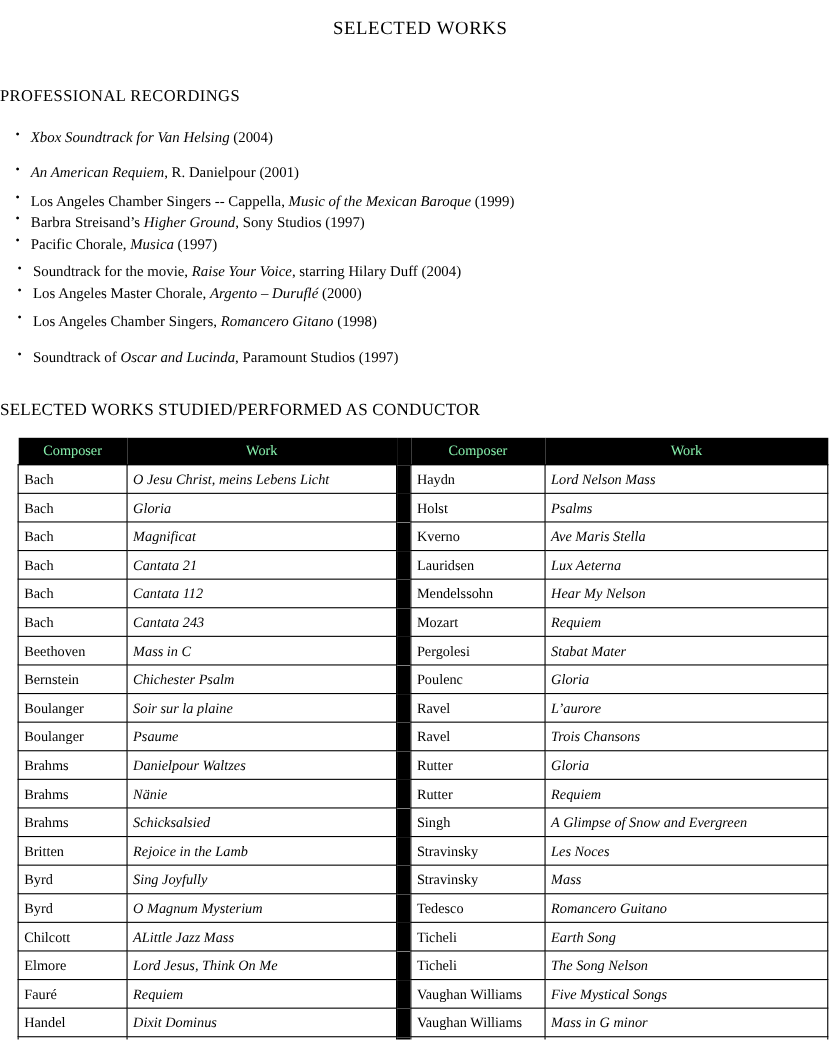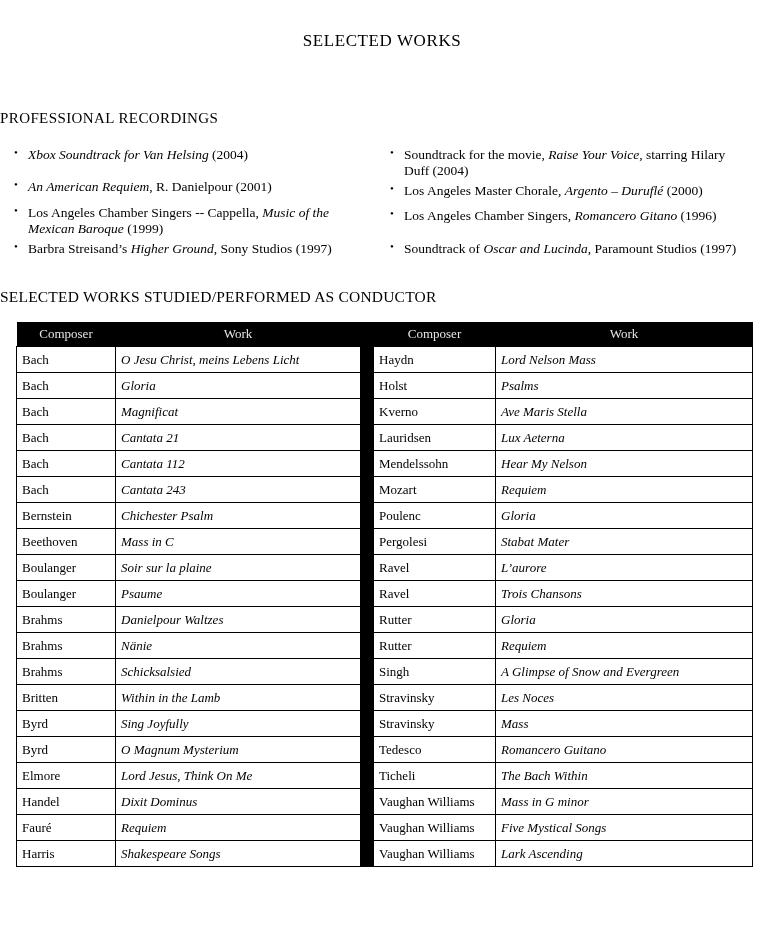--- a/index.html
+++ b/index.html
@@ -16,21 +16,21 @@
     position: relative;
     overflow: hidden;
   }
 
   
   .doc-title {
     text-align: center;
     font-size: 17px;
     letter-spacing: 0.6px;
     font-weight: 400;
-    margin: 15px;
+    margin: 0;
     padding-top: 16px;
   }
   .section-title {
     text-align: left;
     font-size: 15px;
     letter-spacing: 0.4px;
     font-weight: 400;
     margin: 0;
     padding-top: 44px;
   }
@@ -41,20 +41,21 @@
     font-weight: 400;
     margin: 0;
     padding-top: 22px;
   }
 
   
   .recordings {
     display: flex;
     align-items: flex-start;
     padding: 20px 8px 0 8px;
+    flex-direction: column;
   }
   .rec-col {
     flex: 0 0 50%;
     padding-right: 6px;
   }
   .rec-col.right { padding-left: 2px; }
 
   ul.rec-list {
     list-style: none;
     margin: 0;
@@ -89,21 +90,21 @@
     font-size: 13px;
   }
   table.works col.c-comp-l { width: 99px; }
   table.works col.c-work-l { width: 245px; }
   table.works col.c-gap    { width: 13px; }
   table.works col.c-comp-r { width: 122px; }
   table.works col.c-work-r { width: 257px; }
 
   table.works th {
     background: #000000;
-    color: #e5e5e5;
+    color: #86efac;
     font-weight: 400;
     font-size: 13px;
     text-align: center;
     padding: 4px 0 4px 0;
     border: none;
   }
   table.works th.gapcell {
     background: #000000;
     padding: 0;
   }
@@ -131,27 +132,28 @@
 
 <h2 class="section-title">PROFESSIONAL RECORDINGS</h2>
 
 <div class="recordings">
   <div class="rec-col left">
     <ul class="rec-list">
         <li class="loose"><span class="it">Xbox Soundtrack for Van Helsing</span><span> (2004)</span></li>
         <li><span class="it">An American Requiem</span><span>, R. Danielpour (2001)</span></li>
         <li class="tight"><span>Los Angeles Chamber Singers -- Cappella, </span><span class="it">Music of the Mexican Baroque</span><span> (1999)</span></li>
         <li class="tight"><span>Barbra Streisand’s </span><span class="it">Higher Ground</span><span>, Sony Studios (1997)</span></li>
+        <li><span>Pacific Chorale, </span><span class="it">Musica</span><span> (1997)</span></li>
       </ul>
   </div>
   <div class="rec-col right">
     <ul class="rec-list">
         <li class="tight"><span>Soundtrack for the movie, </span><span class="it">Raise Your Voice</span><span>, starring Hilary Duff (2004)</span></li>
         <li><span>Los Angeles Master Chorale, </span><span class="it">Argento – Duruflé</span><span> (2000)</span></li>
-        <li class="loose"><span>Los Angeles Chamber Singers, </span><span class="it">Romancero Gitano</span><span> (1996)</span></li>
+        <li class="loose"><span>Los Angeles Chamber Singers, </span><span class="it">Romancero Gitano</span><span> (1998)</span></li>
         <li><span>Soundtrack of </span><span class="it">Oscar and Lucinda</span><span>, Paramount Studios (1997)</span></li>
       </ul>
   </div>
 </div>
 
 <h2 class="section-title-2">SELECTED WORKS STUDIED/PERFORMED AS CONDUCTOR</h2>
 
 <div class="table-wrap">
   <table class="works">
     <colgroup>
@@ -207,34 +209,34 @@
           <td class="work">Hear My Nelson</td>
         </tr>
         <tr>
           <td class="comp">Bach</td>
           <td class="work">Cantata 243</td>
           <td class="gapcell"></td>
           <td class="comp">Mozart</td>
           <td class="work">Requiem</td>
         </tr>
         <tr>
+          <td class="comp">Beethoven</td>
+          <td class="work">Mass in C</td>
+          <td class="gapcell"></td>
+          <td class="comp">Pergolesi</td>
+          <td class="work">Stabat Mater</td>
+        </tr>
+        <tr>
           <td class="comp">Bernstein</td>
           <td class="work">Chichester Psalm</td>
           <td class="gapcell"></td>
           <td class="comp">Poulenc</td>
           <td class="work">Gloria</td>
         </tr>
         <tr>
-          <td class="comp">Beethoven</td>
-          <td class="work">Mass in C</td>
-          <td class="gapcell"></td>
-          <td class="comp">Pergolesi</td>
-          <td class="work">Stabat Mater</td>
-        </tr>
-        <tr>
           <td class="comp">Boulanger</td>
           <td class="work">Soir sur la plaine</td>
           <td class="gapcell"></td>
           <td class="comp">Ravel</td>
           <td class="work">L’aurore</td>
         </tr>
         <tr>
           <td class="comp">Boulanger</td>
           <td class="work">Psaume</td>
           <td class="gapcell"></td>
@@ -257,59 +259,66 @@
         </tr>
         <tr>
           <td class="comp">Brahms</td>
           <td class="work">Schicksalsied</td>
           <td class="gapcell"></td>
           <td class="comp">Singh</td>
           <td class="work">A Glimpse of Snow and Evergreen</td>
         </tr>
         <tr>
           <td class="comp">Britten</td>
-          <td class="work">Within in the Lamb</td>
+          <td class="work">Rejoice in the Lamb</td>
           <td class="gapcell"></td>
           <td class="comp">Stravinsky</td>
           <td class="work">Les Noces</td>
         </tr>
         <tr>
           <td class="comp">Byrd</td>
           <td class="work">Sing Joyfully</td>
           <td class="gapcell"></td>
           <td class="comp">Stravinsky</td>
           <td class="work">Mass</td>
         </tr>
         <tr>
           <td class="comp">Byrd</td>
           <td class="work">O Magnum Mysterium</td>
           <td class="gapcell"></td>
           <td class="comp">Tedesco</td>
           <td class="work">Romancero Guitano</td>
         </tr>
         <tr>
+          <td class="comp">Chilcott</td>
+          <td class="work">ALittle Jazz Mass</td>
+          <td class="gapcell"></td>
+          <td class="comp">Ticheli</td>
+          <td class="work">Earth Song</td>
+        </tr>
+        <tr>
           <td class="comp">Elmore</td>
           <td class="work">Lord Jesus, Think On Me</td>
           <td class="gapcell"></td>
           <td class="comp">Ticheli</td>
-          <td class="work">The Bach Within</td>
+          <td class="work">The Song Nelson</td>
+        </tr>
+        <tr>
+          <td class="comp">Fauré</td>
+          <td class="work">Requiem</td>
+          <td class="gapcell"></td>
+          <td class="comp">Vaughan Williams</td>
+          <td class="work">Five Mystical Songs</td>
         </tr>
         <tr>
           <td class="comp">Handel</td>
           <td class="work">Dixit Dominus</td>
           <td class="gapcell"></td>
           <td class="comp">Vaughan Williams</td>
           <td class="work">Mass in G minor</td>
-        </tr>
-        <tr>
-          <td class="comp">Fauré</td>
-          <td class="work">Requiem</td>
-          <td class="gapcell"></td>
-          <td class="comp">Vaughan Williams</td>
-          <td class="work">Five Mystical Songs</td>
         </tr>
         <tr>
           <td class="comp">Harris</td>
           <td class="work">Shakespeare Songs</td>
           <td class="gapcell"></td>
           <td class="comp">Vaughan Williams</td>
           <td class="work">Lark Ascending</td>
         </tr>
       </tbody>
   </table>

